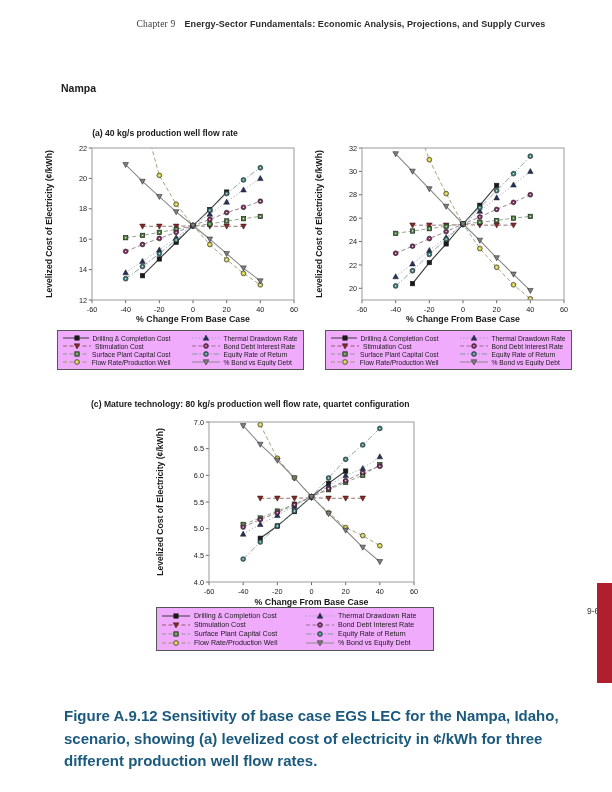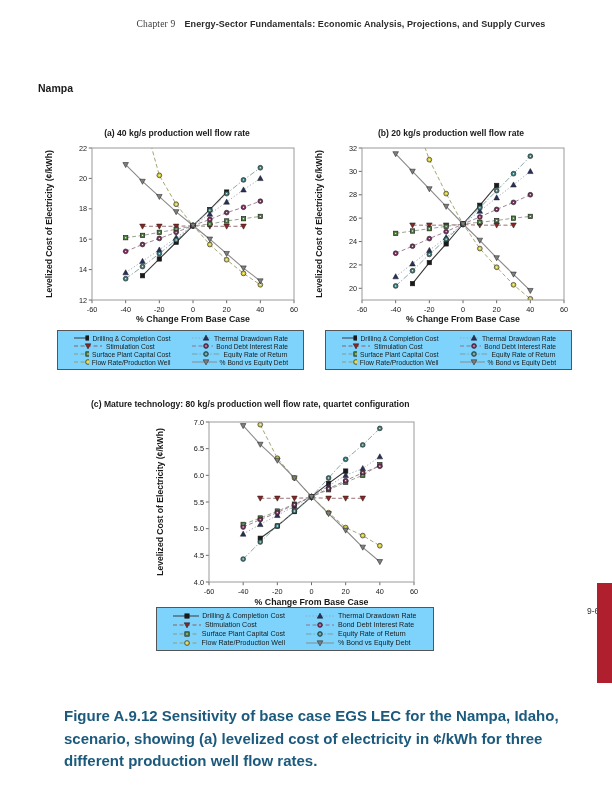--- a/index.html
+++ b/index.html
@@ -8,37 +8,37 @@
     font-family:"Liberation Sans",sans-serif;color:#222;
     -webkit-font-smoothing:antialiased;overflow:hidden;
   }
   .page{position:absolute;inset:0;background:#fff;border-radius:11px;}
 
   
   .hdr{position:absolute;top:13px;left:0;right:0;text-align:center;padding-left:70px;white-space:nowrap;}
   .hdr .chapter{font-family:"Liberation Serif",serif;font-size:9.5px;color:#3c3c3c;letter-spacing:.2px;}
   .hdr .htitle{font-size:9px;font-weight:bold;color:#2a2a2a;margin-left:9px;letter-spacing:.1px;}
 
-  .section-title{position:absolute;left:38px;top:82px;font-size:10.5px;font-weight:bold;color:#1a1a1a;margin:0;}
+  .section-title{position:absolute;left:61px;top:82px;font-size:10.5px;font-weight:bold;color:#1a1a1a;margin:0;}
 
   .chart-title{position:absolute;font-size:8.6px;font-weight:bold;color:#1a1a1a;text-align:center;}
-  #title-a{left:52px;top:128px;width:250px;}
+  #title-a{left:40px;top:128px;width:250px;}
   #title-b{left:326px;top:128px;width:250px;}
   #title-c{left:55px;top:399px;width:480px;text-align:left;padding-left:36px;}
 
   .chart-mount{position:absolute;}
   #chart-0{left:42px;top:141px;}
   #chart-1{left:312px;top:141px;}
   #chart-2{left:153px;top:414px;}
 
   .legend{
-    position:absolute;border:1px solid #555;background:#7dd3fc;
+    position:absolute;border:1px solid #555;background:#f0abfc;
     display:grid;grid-template-rows:repeat(4,1fr);grid-auto-flow:column;
     grid-template-columns:1fr 1fr;column-gap:20px;
-    padding:3px 15px;box-sizing:border-box;
+    padding:3px 4px;box-sizing:border-box;
   }
   #legend-0{left:57px;top:330px;width:247px;height:40px;}
   #legend-1{left:325px;top:330px;width:247px;height:40px;}
   #legend-2{left:156px;top:607px;width:278px;height:44px;}
   .legend-item{display:flex;align-items:center;gap:3px;overflow:hidden;}
   .legend-item span{font-size:6.7px;color:#1a1a1a;white-space:nowrap;}
   #legend-2 .legend-item span{font-size:7.1px;}
 
   .page-number{position:absolute;left:571px;top:606px;font-size:8.5px;color:#333;margin-left:16px;}
   .accent-bar{position:absolute;right:0;top:583px;width:15px;height:100px;}
@@ -54,21 +54,20 @@
 
 <div class="page">
 
   <div class="hdr">
     <span class="chapter">Chapter 9</span><span class="htitle">Energy-Sector Fundamentals: Economic Analysis, Projections, and Supply Curves</span>
   </div>
 
   <h2 class="section-title">Nampa</h2>
 
   <div class="chart-title" id="title-a">(a) 40 kg/s production well flow rate</div>
-  <div class="chart-title" id="title-b">(b) 20 kg/s production well flow rate</div>
   <div class="chart-title" id="title-c">(c) Mature technology: 80 kg/s production well flow rate, quartet configuration</div>
 
   <div class="chart-mount" id="chart-0"><svg width="265" height="184" viewBox="0 0 265 184">
         <defs>
           <clipPath id="clip-0">
             <rect x="50" y="7" width="202" height="152"></rect>
           </clipPath>
         </defs>
         <line x1="50" y1="159" x2="50" y2="162.2" stroke="#444" stroke-width="0.8"></line>
         <text x="50" y="170.5" font-size="7.3" fill="#1a1a1a" text-anchor="middle">-60</text>

